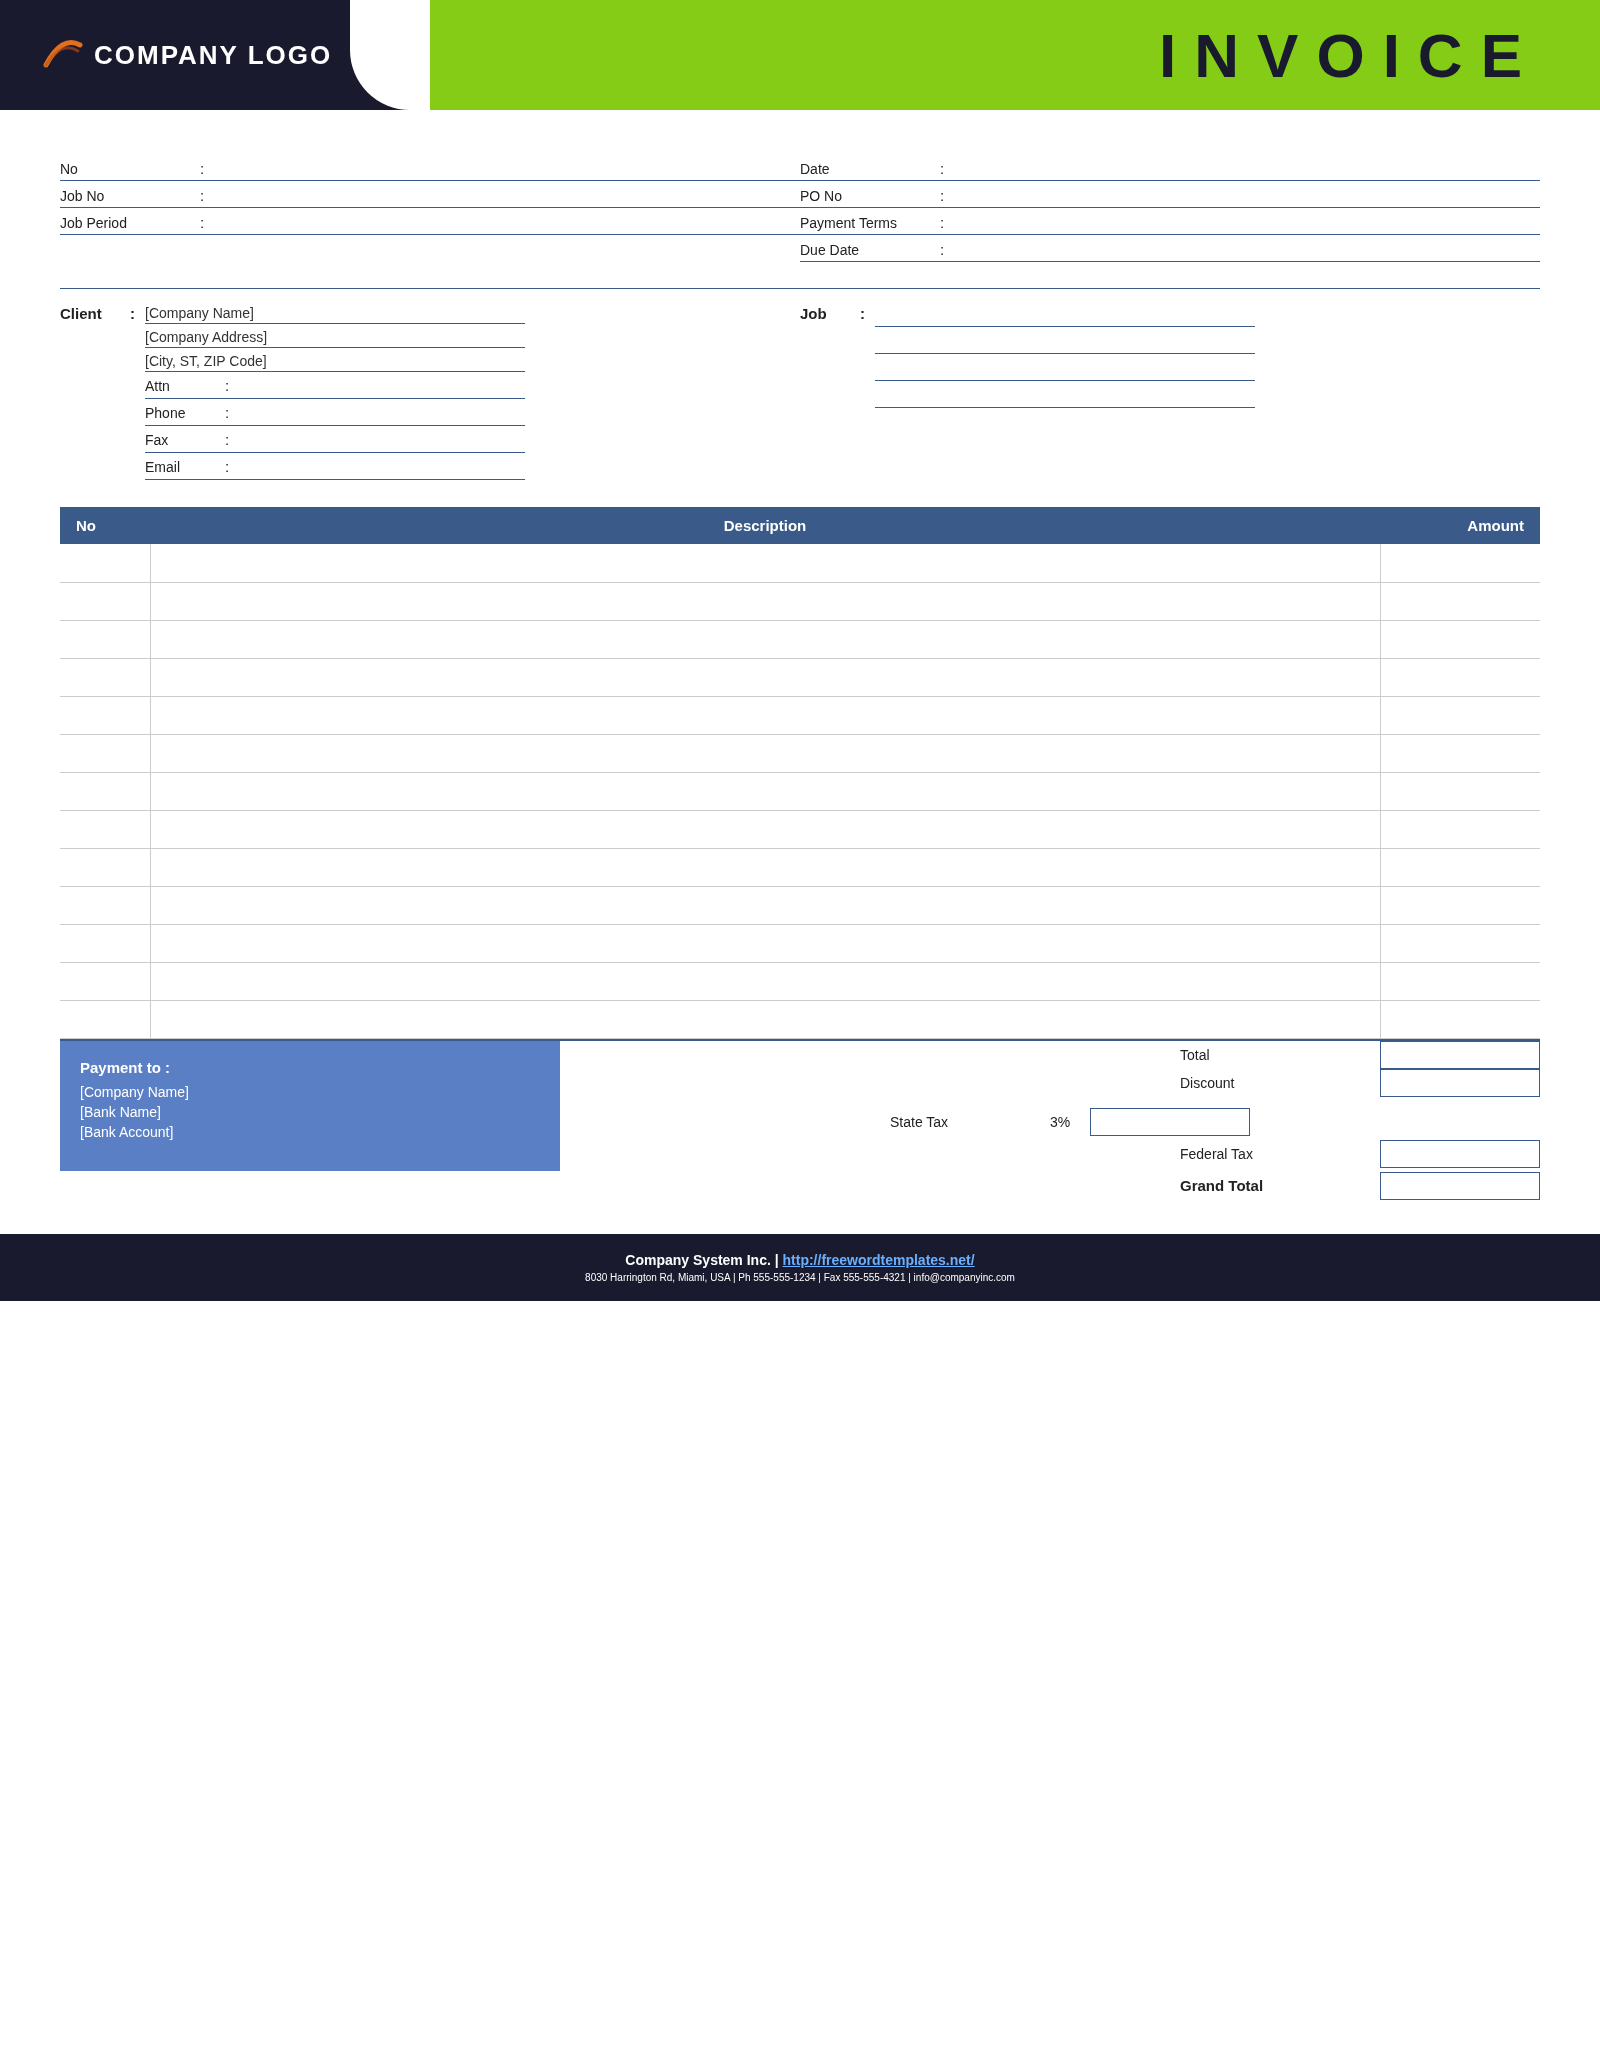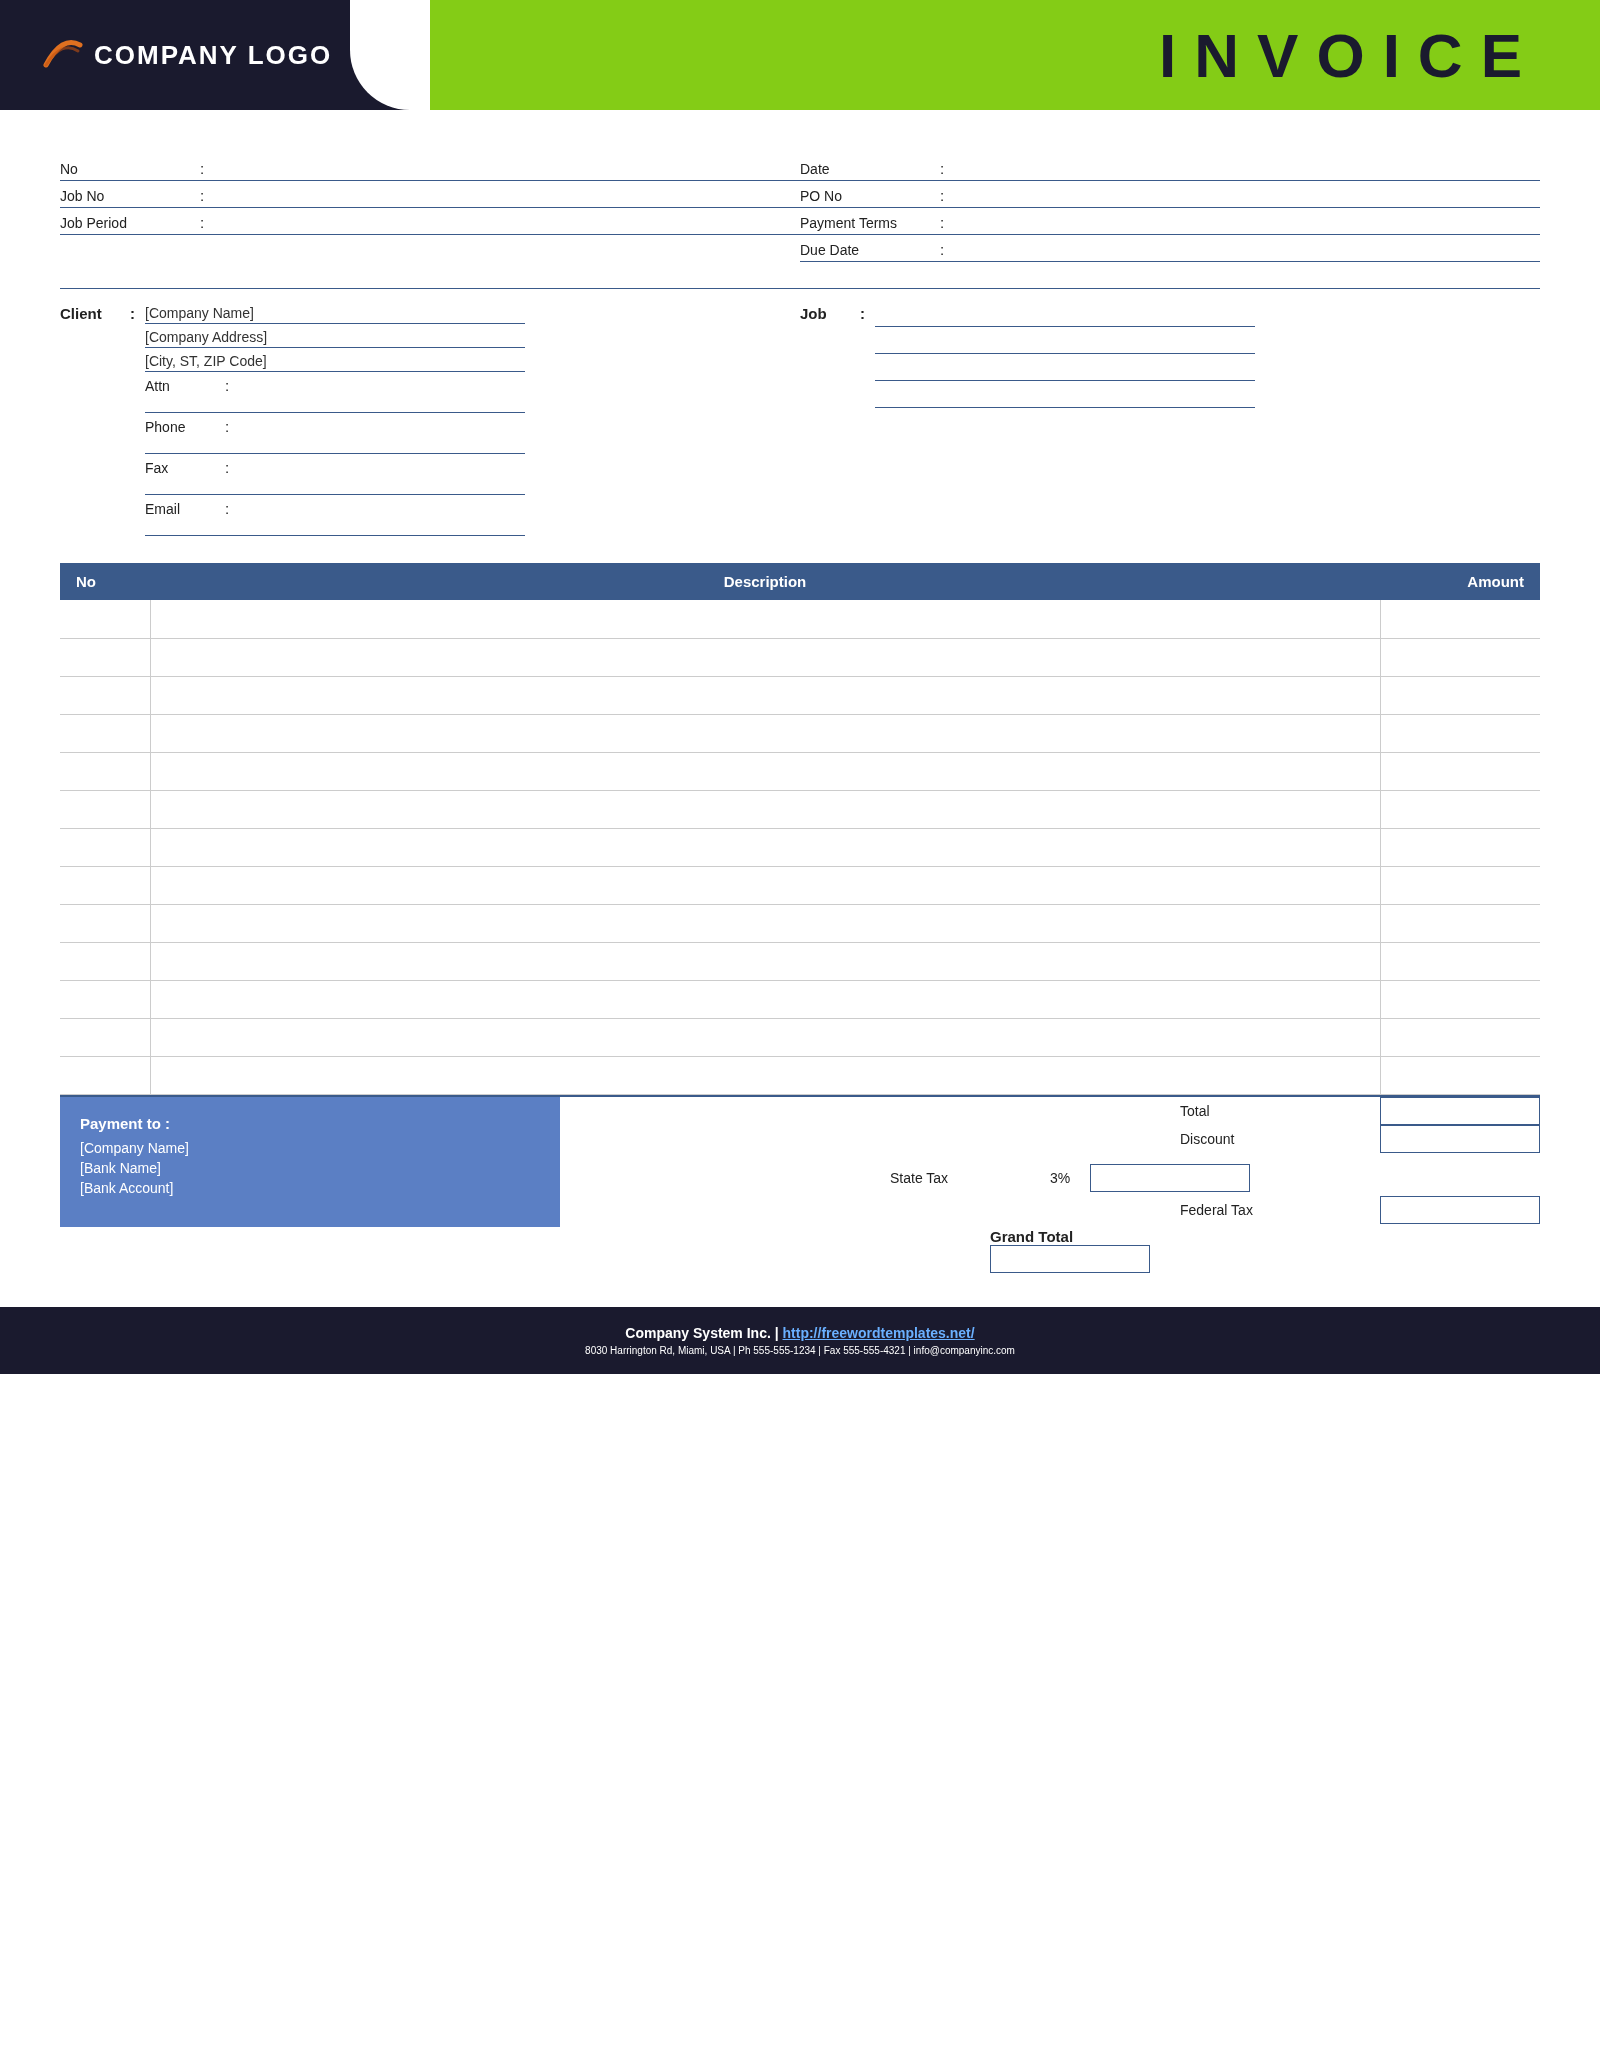--- a/index.html
+++ b/index.html
@@ -99,21 +99,21 @@
       padding-bottom: 2px;
       font-size: 14px;
       color: #333;
       width: 380px;
     }
     .client-sub-row {
       display: flex;
       align-items: center;
       border-bottom: 1px solid #3a5a8a;
       margin-bottom: 5px;
-      padding-bottom: 18px;
+      padding-bottom: 4px;
       width: 380px;
     }
     .client-sub-label {
       min-width: 80px;
       font-size: 14px;
     }
     .client-sub-colon {
       margin-right: 8px;
     }
 
@@ -436,21 +436,21 @@
           <div style="display: flex; align-items: center; justify-content: center; margin-bottom: 4px; margin-top: 11px;">
       <span style="min-width:160px; text-align:left; font-size:14px; padding-right:10px; ">State Tax</span>
       <span style="min-width:40px; text-align:left; font-size:14px;">3%</span>
       <div style="width:160px; height:28px; border:1px solid #3a5a8a; background:#fff;"></div>
     </div>
           <div style="display: flex; align-items: center; justify-content: flex-end; margin-bottom: 4px;">
       <span style="min-width:160px; text-align:left; font-size:14px; padding-right:10px; ">Federal Tax</span>
       <span style="min-width:40px; text-align:left; font-size:14px;"></span>
       <div style="width:160px; height:28px; border:1px solid #3a5a8a; background:#fff;"></div>
     </div>
-          <div style="display: flex; align-items: center; justify-content: flex-end; margin-bottom: 4px; flex-direction: column;">
+          <div style="display: flex; align-items: center; justify-content: flex-end; margin-bottom: 4px;">
       <span style="min-width:160px; text-align:left; font-size:14px; padding-right:10px; font-weight:bold; font-size:15px;">Grand Total</span>
       <span style="min-width:40px; text-align:left; font-size:14px;"></span>
       <div style="width:160px; height:28px; border:1px solid #3a5a8a; background:#fff;"></div>
     </div>
         </div>
     </div>
   </div>
 
 </div>
 

